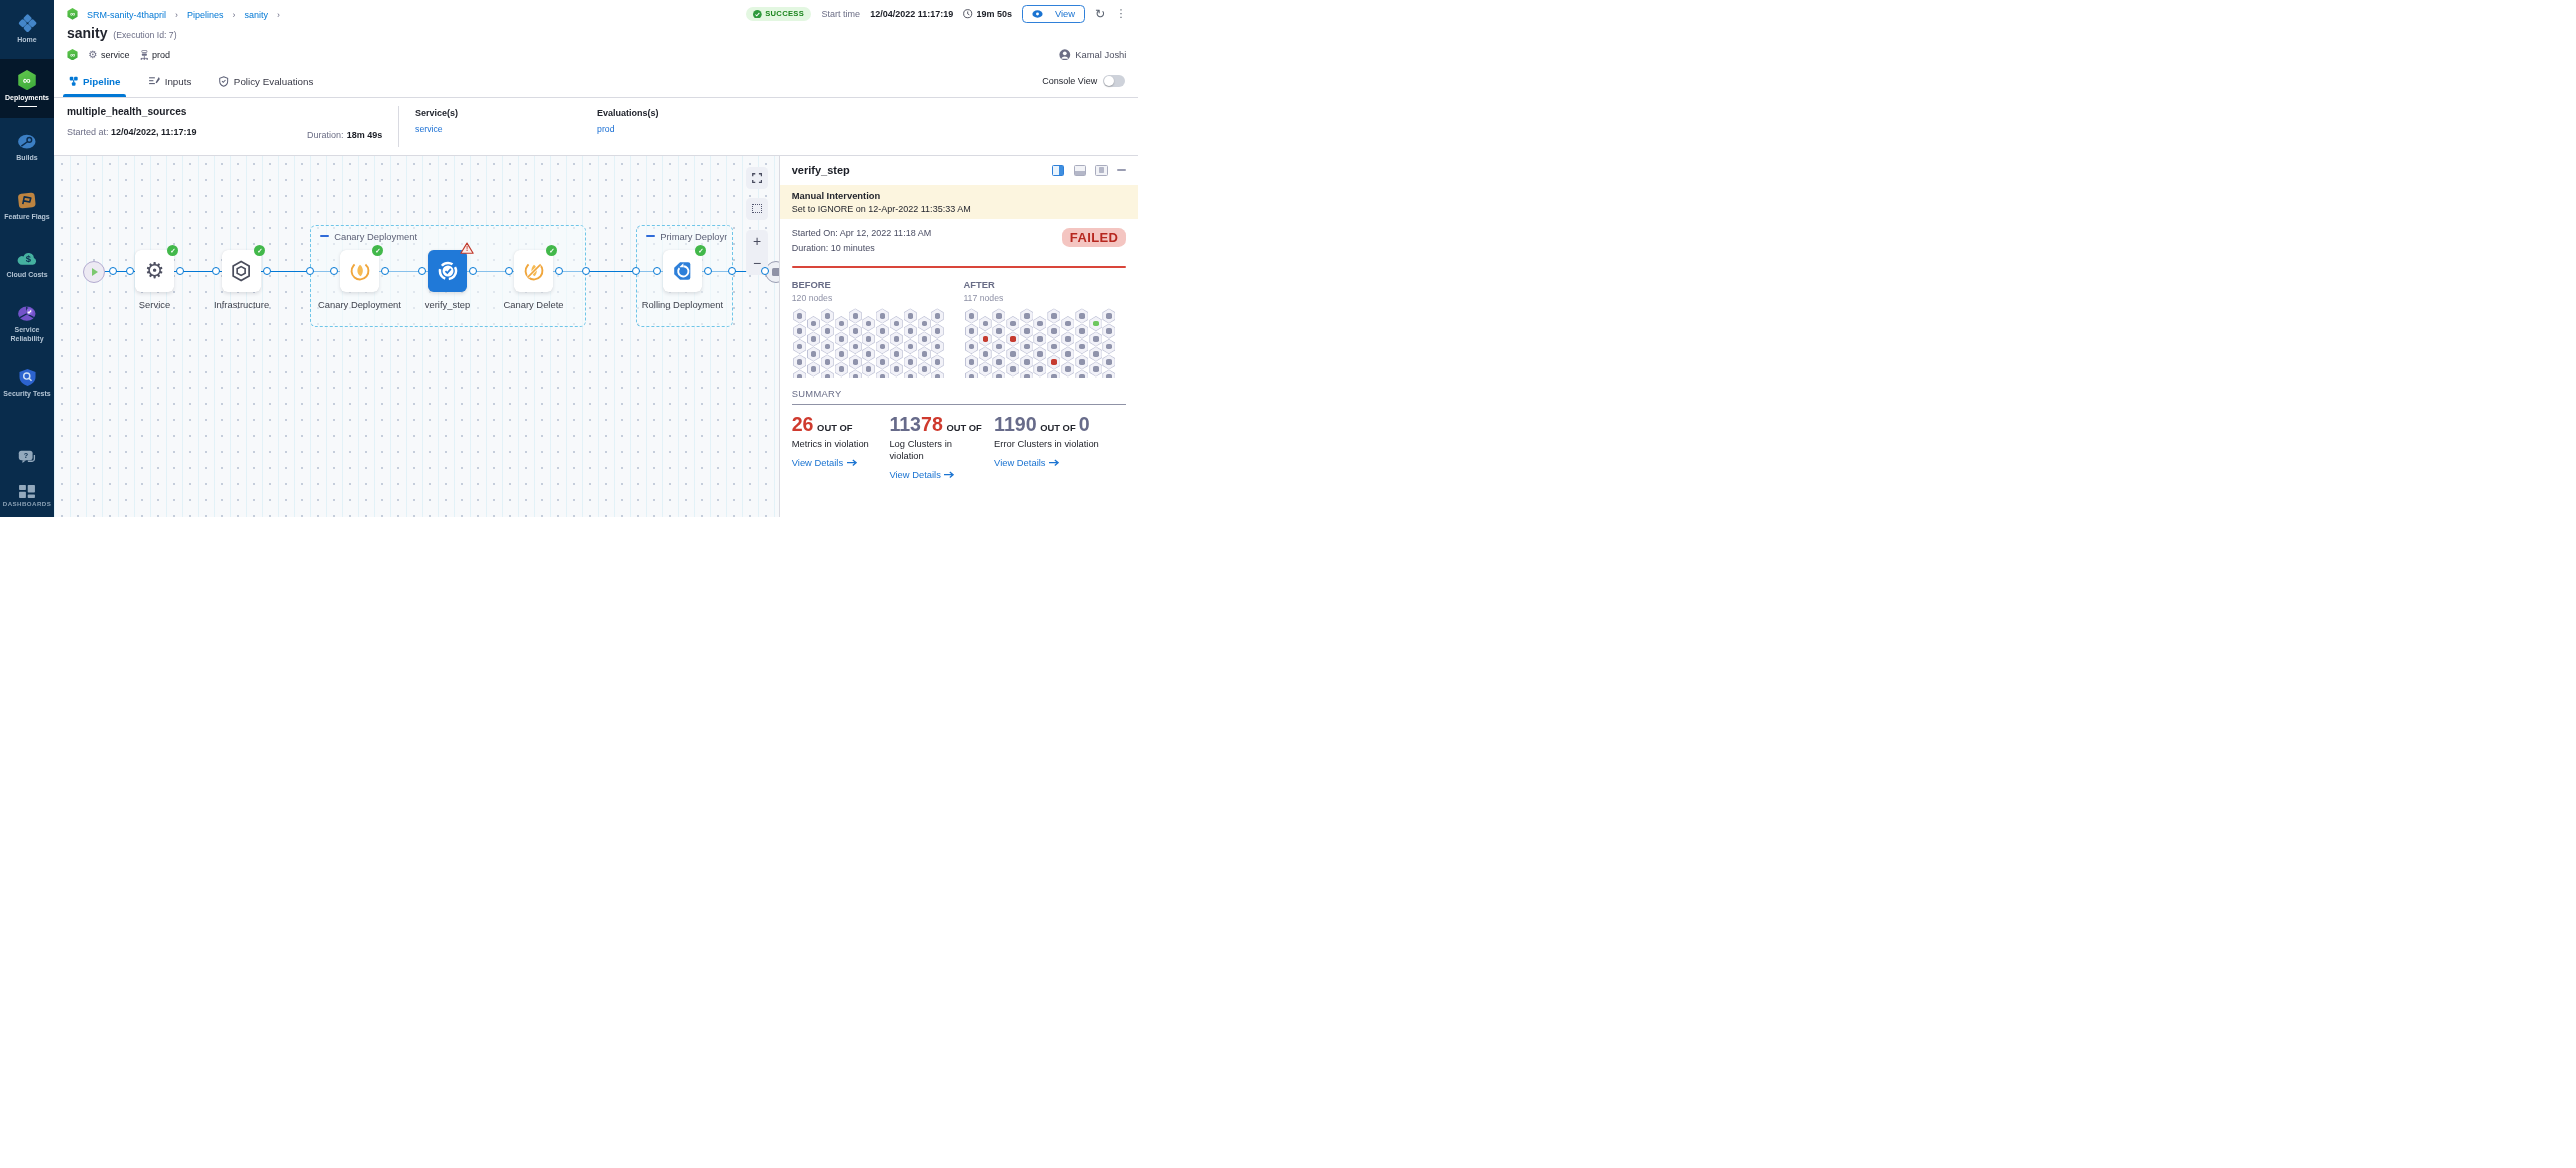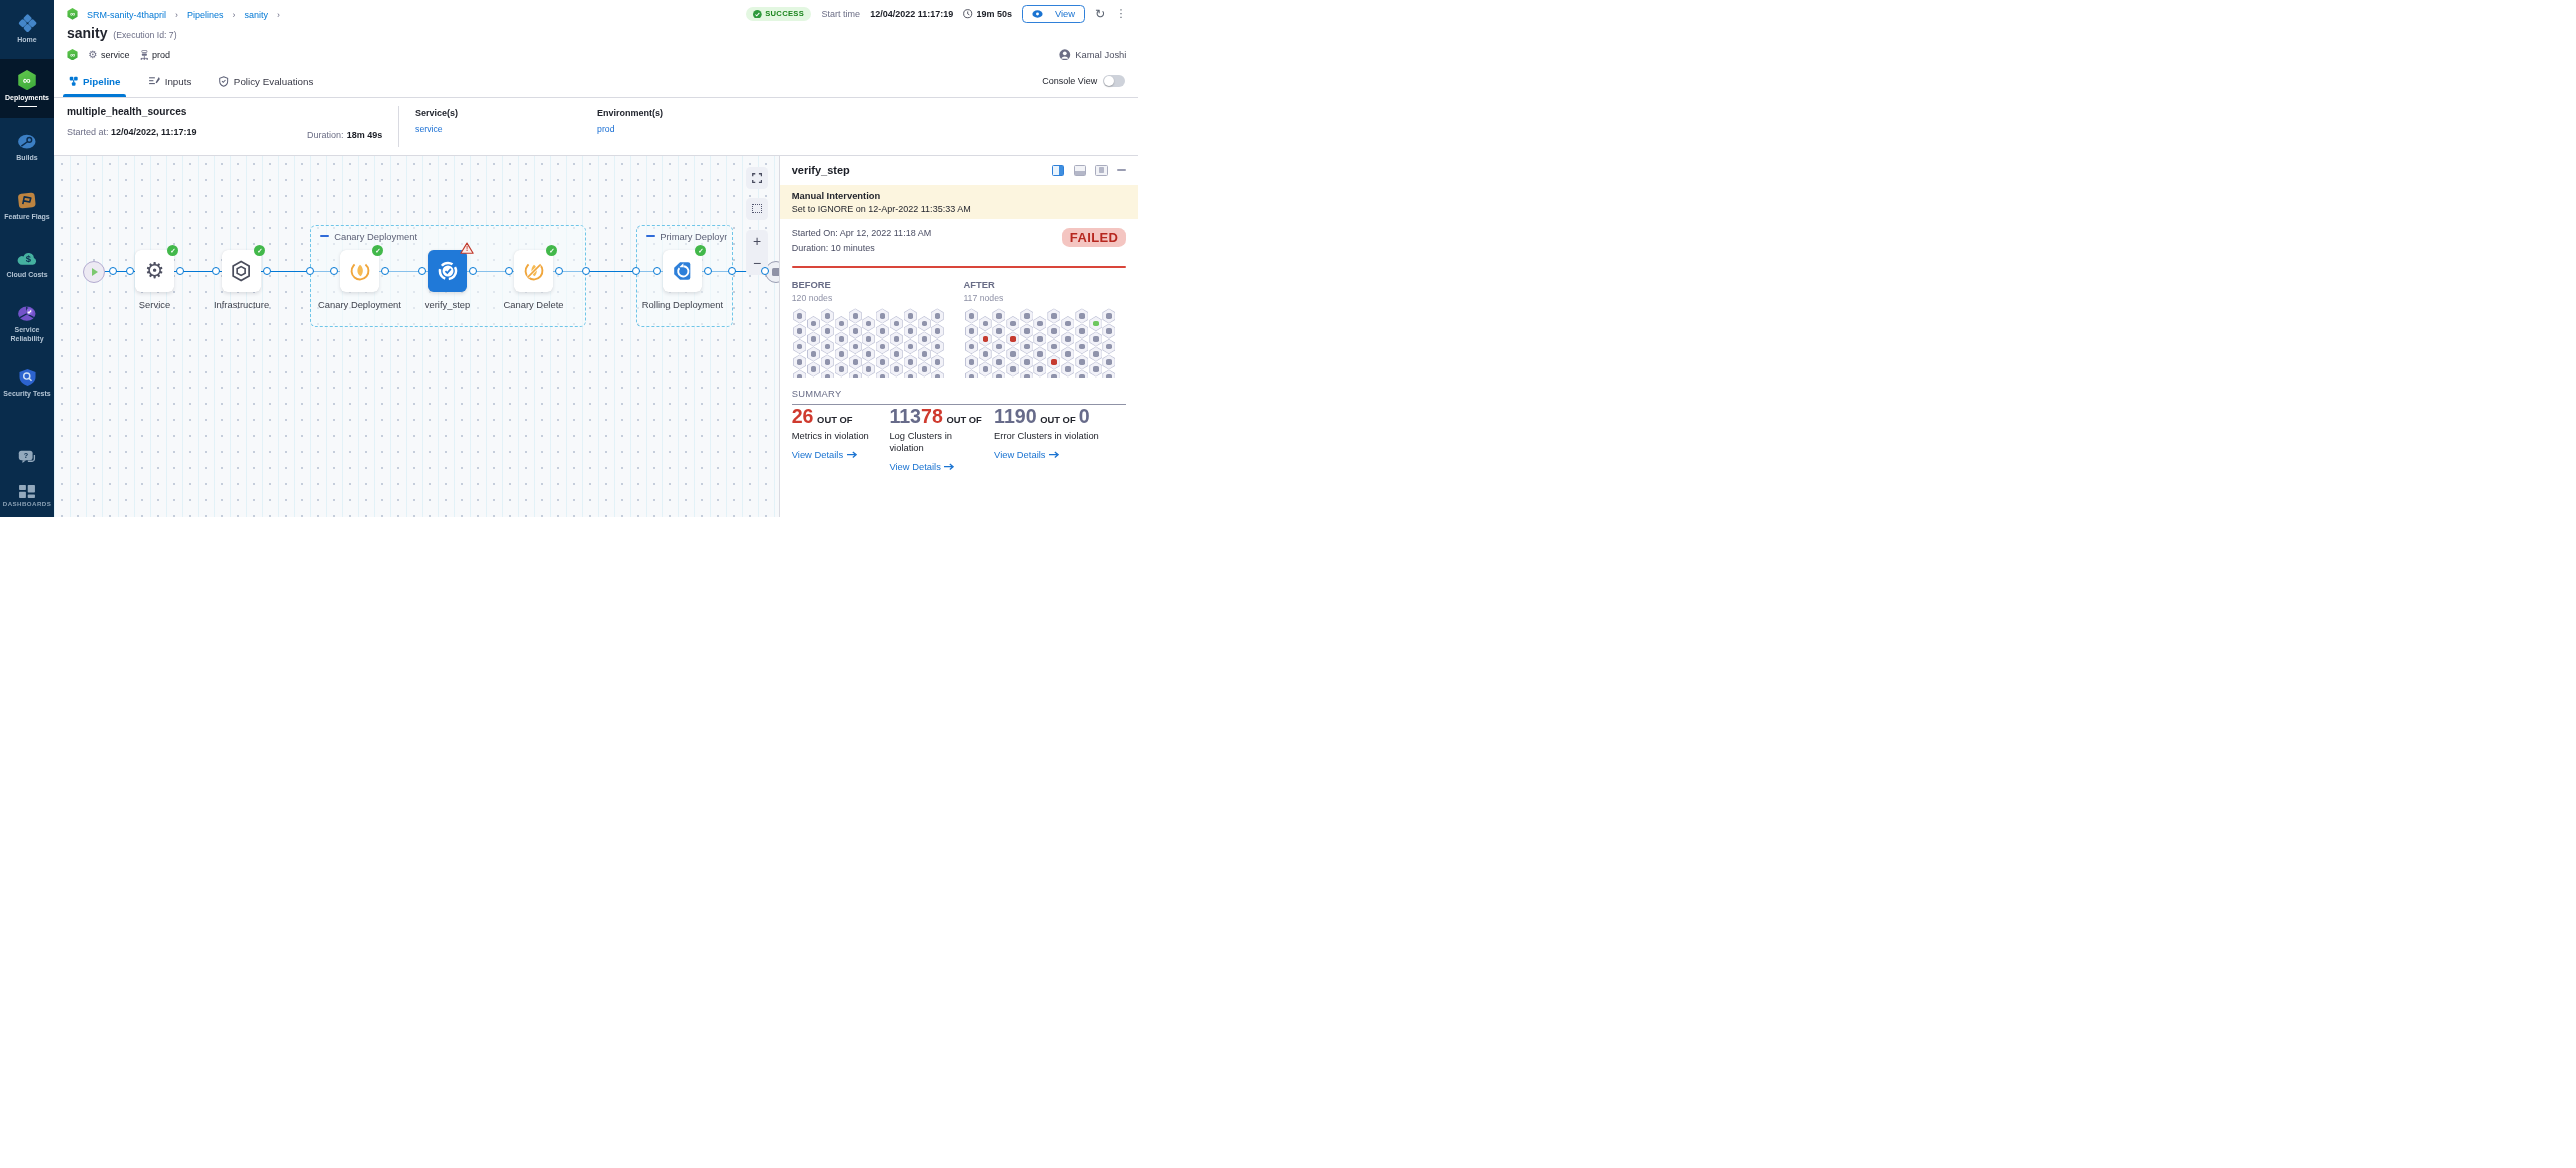--- a/index.html
+++ b/index.html
@@ -121,21 +121,21 @@
   .ba-col .c{font-size:8.7px;color:#8d90a5;margin-top:2.2px}
   .grids{display:flex;gap:8.7px;margin-top:5.8px}
   .nodegrid{width:163px;height:70px;position:relative;overflow:hidden}
   .hx{position:absolute;width:13px;height:15.2px;clip-path:polygon(50% 0,100% 26%,100% 74%,50% 100%,0 74%,0 26%);background:#bfc2d6;cursor:pointer}
   .hx .in{position:absolute;inset:0.7px;clip-path:polygon(50% 0,100% 26%,100% 74%,50% 100%,0 74%,0 26%);background:#f2f2f8}
   .hx .dot{position:absolute;left:4px;top:4.7px;width:5.1px;height:5.8px;border-radius:1.8px;background:#8f93ab}
   .hx.red .dot{background:#c53b30}
   .hx.green .dot{background:#6dc75f}
   .sum-h{margin-top:9.4px;font-size:9.4px;color:#696d87;letter-spacing:0.3px}
   .sum-div{margin-top:5.1px;border-top:1.1px solid #8f92a6}
-  .metrics{display:flex;gap:8.7px;margin-top:1px}
+  .metrics{display:flex;gap:8.7px;margin-top:9px}
   .metric{display:flex;flex-direction:column}
   .m1{width:89px}.m2{width:96px}.m3{width:132px}
   .mval{line-height:1.05}
   .big{font-size:19.6px;font-weight:700}
   .big.red{color:#cf3a2e}
   .big.gray{color:#676b8a}
   .outof{font-size:9.4px;font-weight:700;color:#24262e;margin-left:3.6px}
   .mlabel{font-size:9.4px;color:#1d1f27;margin-top:3.6px;line-height:1.3}
   .mlink{display:flex;align-items:center;gap:3.6px;margin-top:6.5px;font-size:9.4px;color:#1a73d1;cursor:pointer}
 
@@ -360,21 +360,21 @@
       </div>
       <div class="st-dur" style="padding-top:20.3px">
         <span class="dim">Duration:</span> <span class="strong">18m 49s</span>
       </div>
       <div class="vdiv"></div>
       <div class="st-col">
         <div class="h">Service(s)</div>
         <div class="v">service</div>
       </div>
       <div class="st-col">
-        <div class="h">Environment(s)</div>
+        <div class="h">Evaluations(s)</div>
         <div class="v">prod</div>
       </div>
     </div>
 
     <div class="content">
 
       <div class="canvas" id="canvas">
         <div class="pline"></div>
 
         <div class="startnode">

